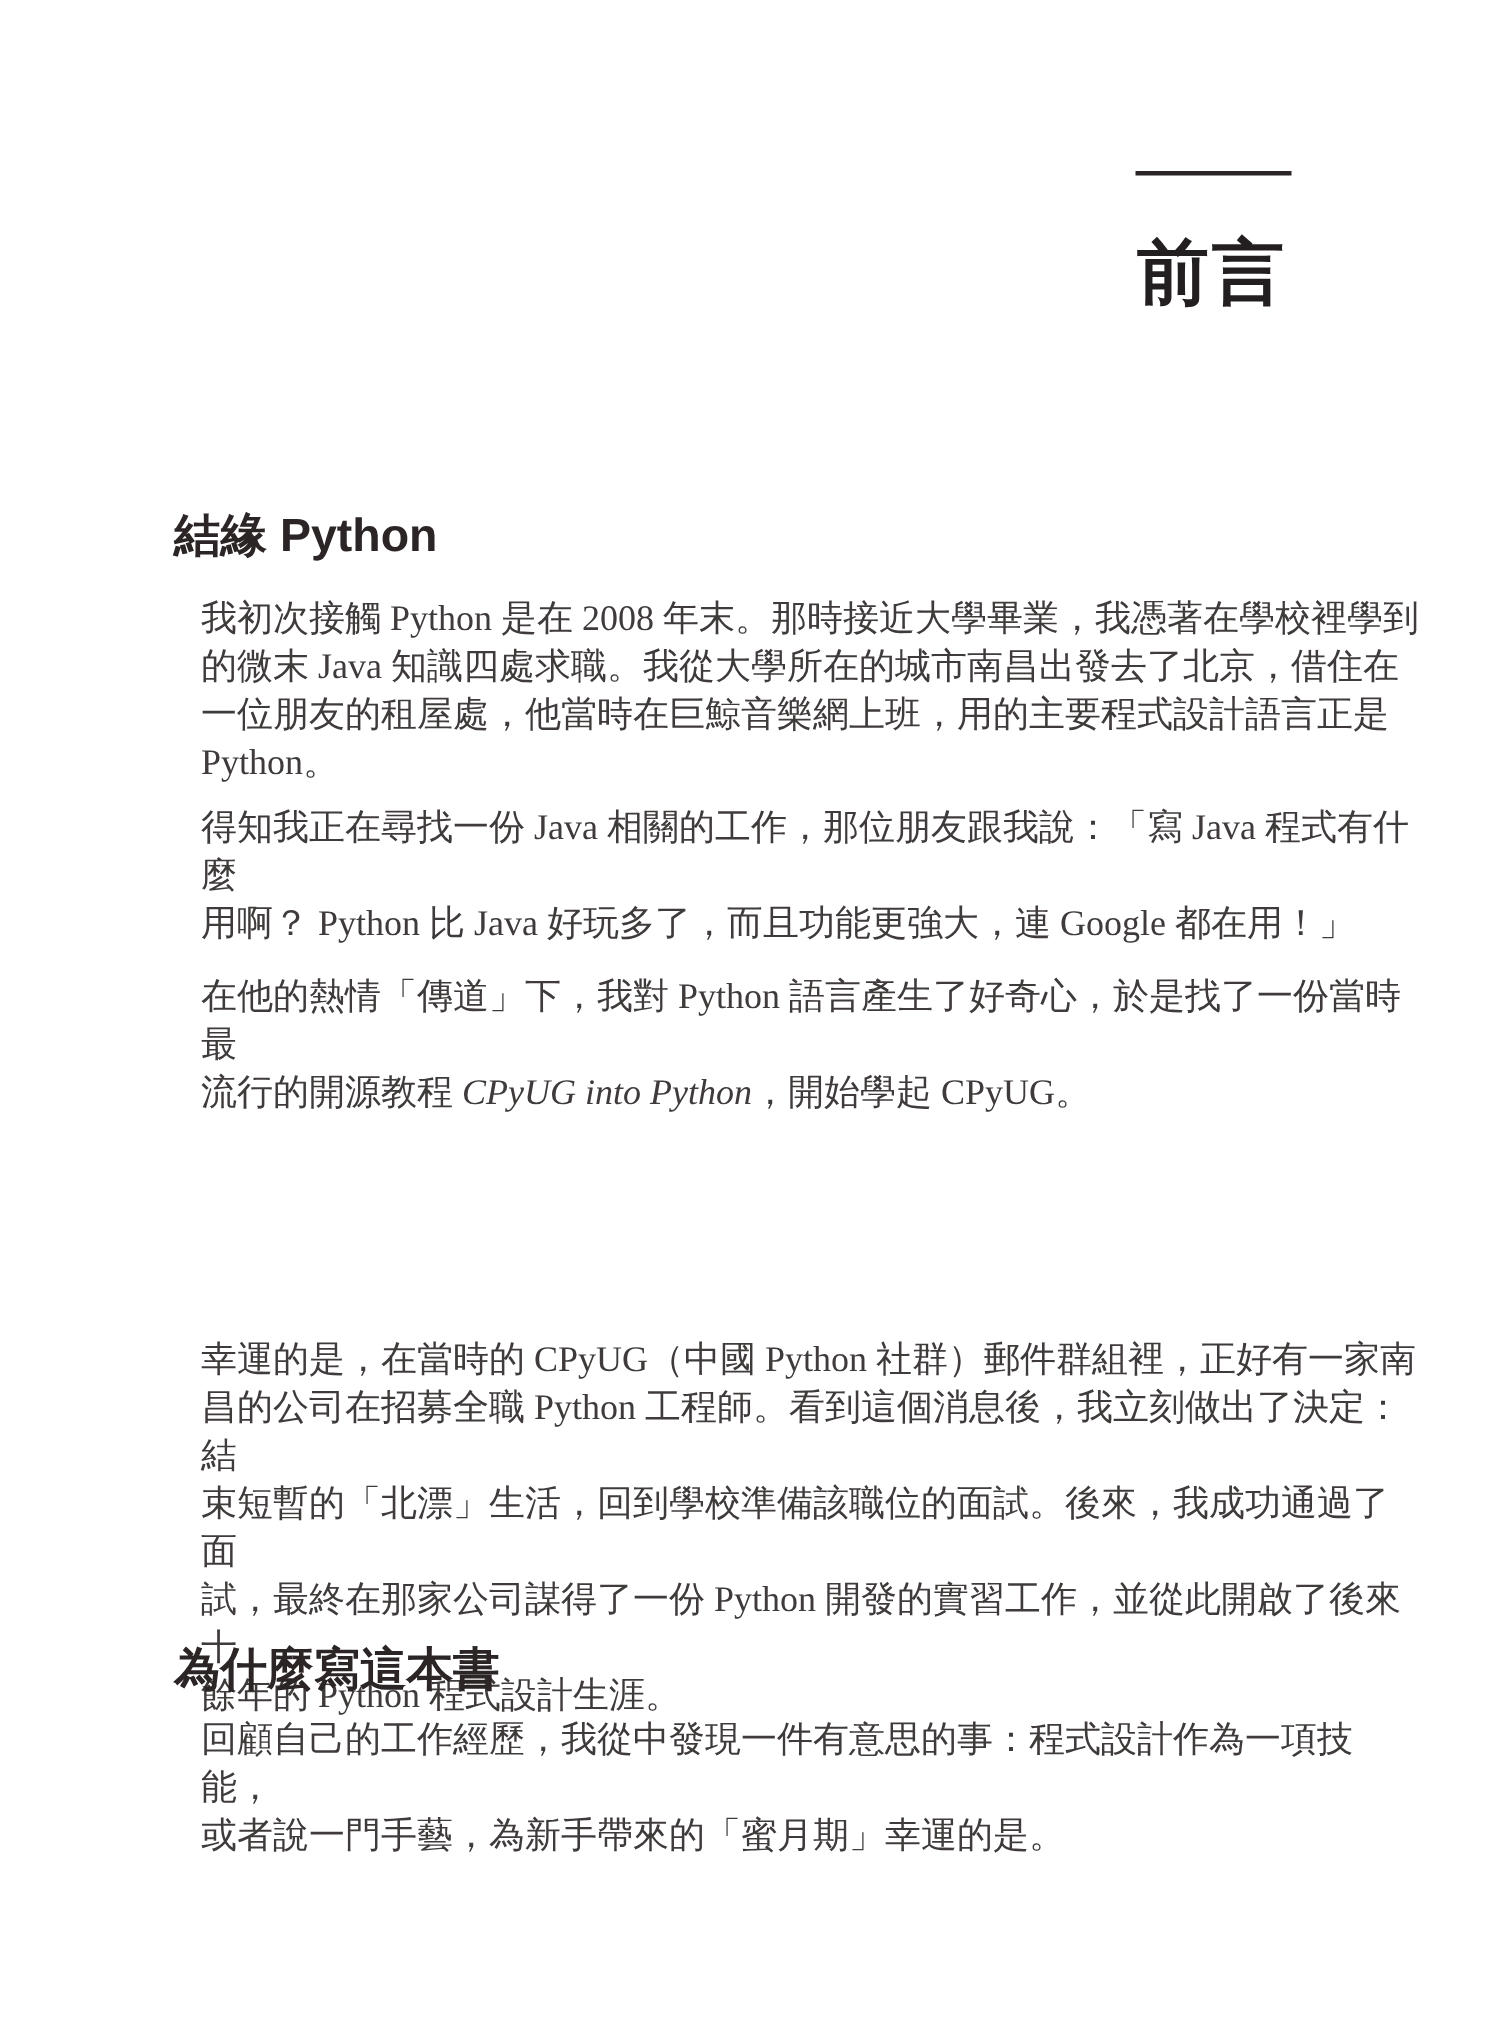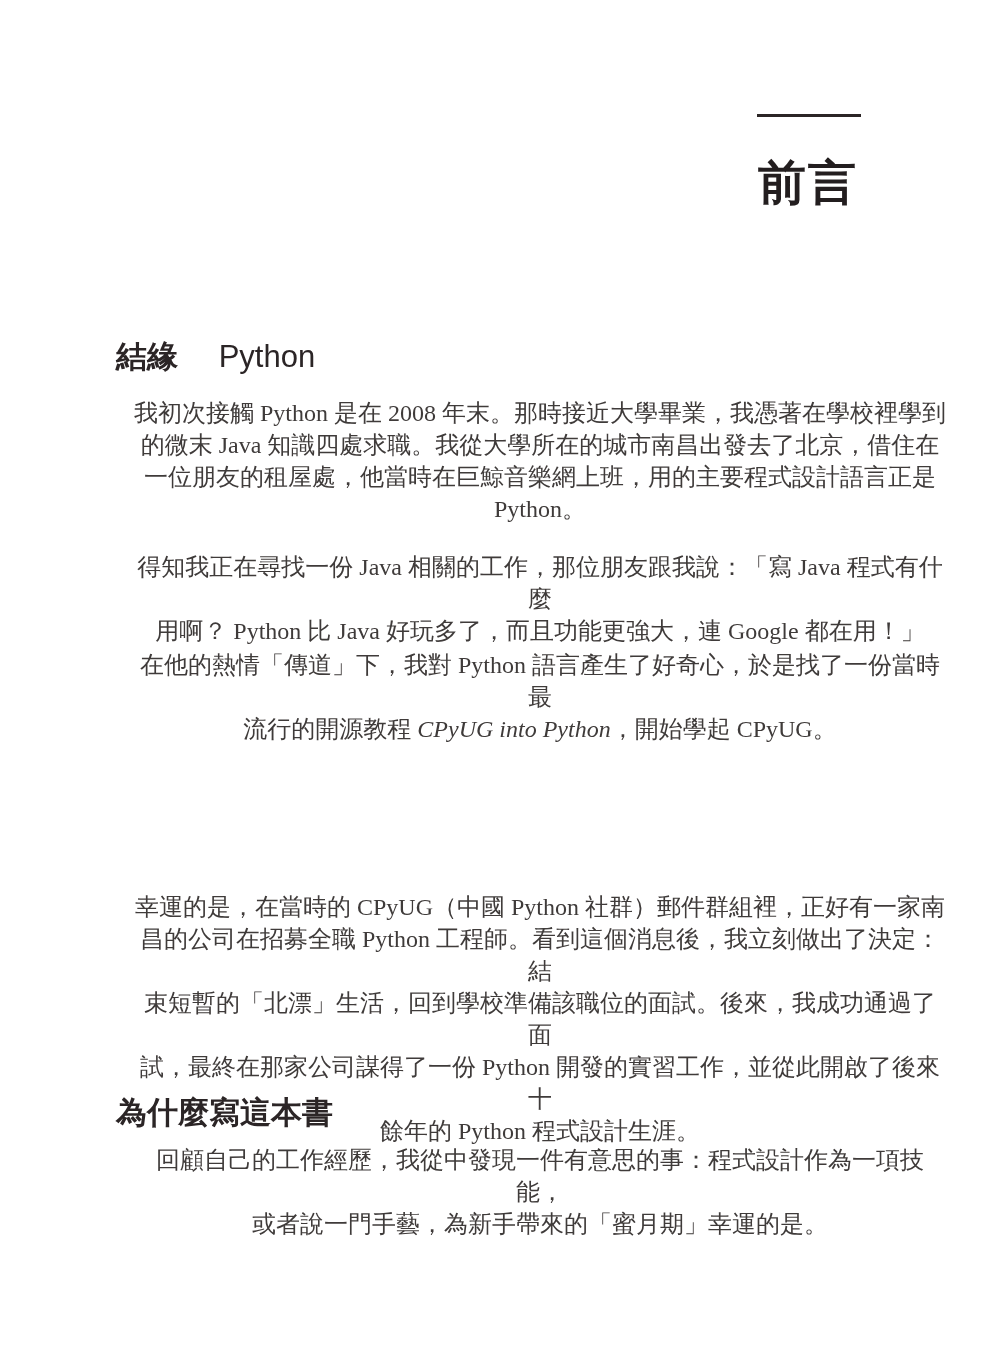--- a/index.html
+++ b/index.html
@@ -36,50 +36,50 @@
   
   .section-heading {
     left: 116px;
     font-family: "Liberation Sans", sans-serif;
     font-weight: 600;
     font-size: 31px;
     line-height: 37px;
     color: #2b2526;
     white-space: nowrap;
   }
-  .section-heading .latin { font-weight: 400; margin-left: 32px; }
+  .section-heading .latin { font-weight: 700; }
 
   
   .body-par {
     left: 134px;
     width: 812px;
     font-size: 24px;
     line-height: 32px;
     color: #3f3b3a;
     white-space: pre-line;
-    text-align: center;
+    text-align: left;
   }
   .body-par .italic { font-style: italic; }
 </style>
 </head>
 <body>
 
 <div id="page">
 
   <div class="abs title-rule"></div>
   <div class="abs page-title">前言</div>
 
   <div class="abs section-heading" style="top:338px;"><span>結緣 </span><span class="latin">Python</span></div>
 
   <div class="abs body-par" style="top:397px;">我初次接觸 Python 是在 2008 年末。那時接近大學畢業，我憑著在學校裡學到
 的微末 Java 知識四處求職。我從大學所在的城市南昌出發去了北京，借住在
 一位朋友的租屋處，他當時在巨鯨音樂網上班，用的主要程式設計語言正是
 Python。</div>
 
-  <div class="abs body-par" style="top:551px;">得知我正在尋找一份 Java 相關的工作，那位朋友跟我說：「寫 Java 程式有什麼
+  <div class="abs body-par" style="top:536px;">得知我正在尋找一份 Java 相關的工作，那位朋友跟我說：「寫 Java 程式有什麼
 用啊？ Python 比 Java 好玩多了，而且功能更強大，連 Google 都在用！」</div>
 
   <div class="abs body-par" style="top:649px;"><span>在他的熱情「傳道」下，我對 Python 語言產生了好奇心，於是找了一份當時最
 流行的開源教程 </span><span class="italic">CPyUG into Python</span><span>，開始學起 CPyUG。</span></div>
 
 
   <div class="abs body-par" style="top:891px;">幸運的是，在當時的 CPyUG（中國 Python 社群）郵件群組裡，正好有一家南
 昌的公司在招募全職 Python 工程師。看到這個消息後，我立刻做出了決定：結
 束短暫的「北漂」生活，回到學校準備該職位的面試。後來，我成功通過了面
 試，最終在那家公司謀得了一份 Python 開發的實習工作，並從此開啟了後來十

